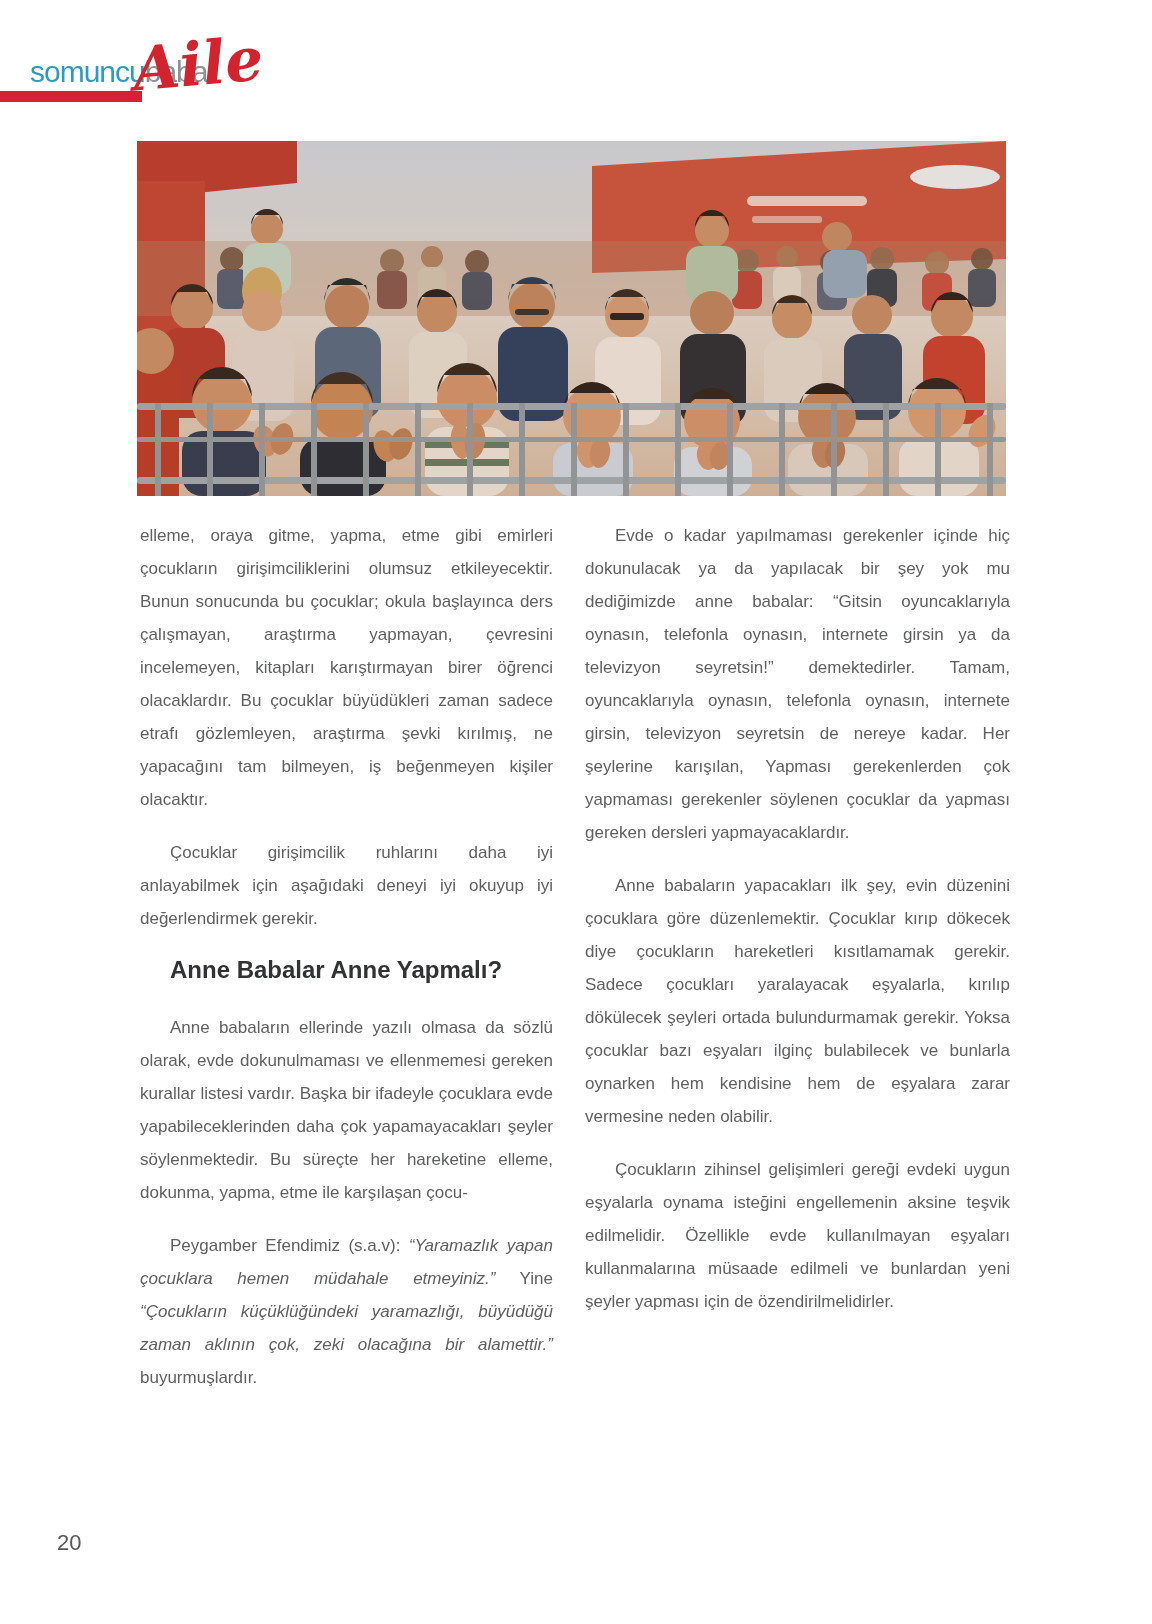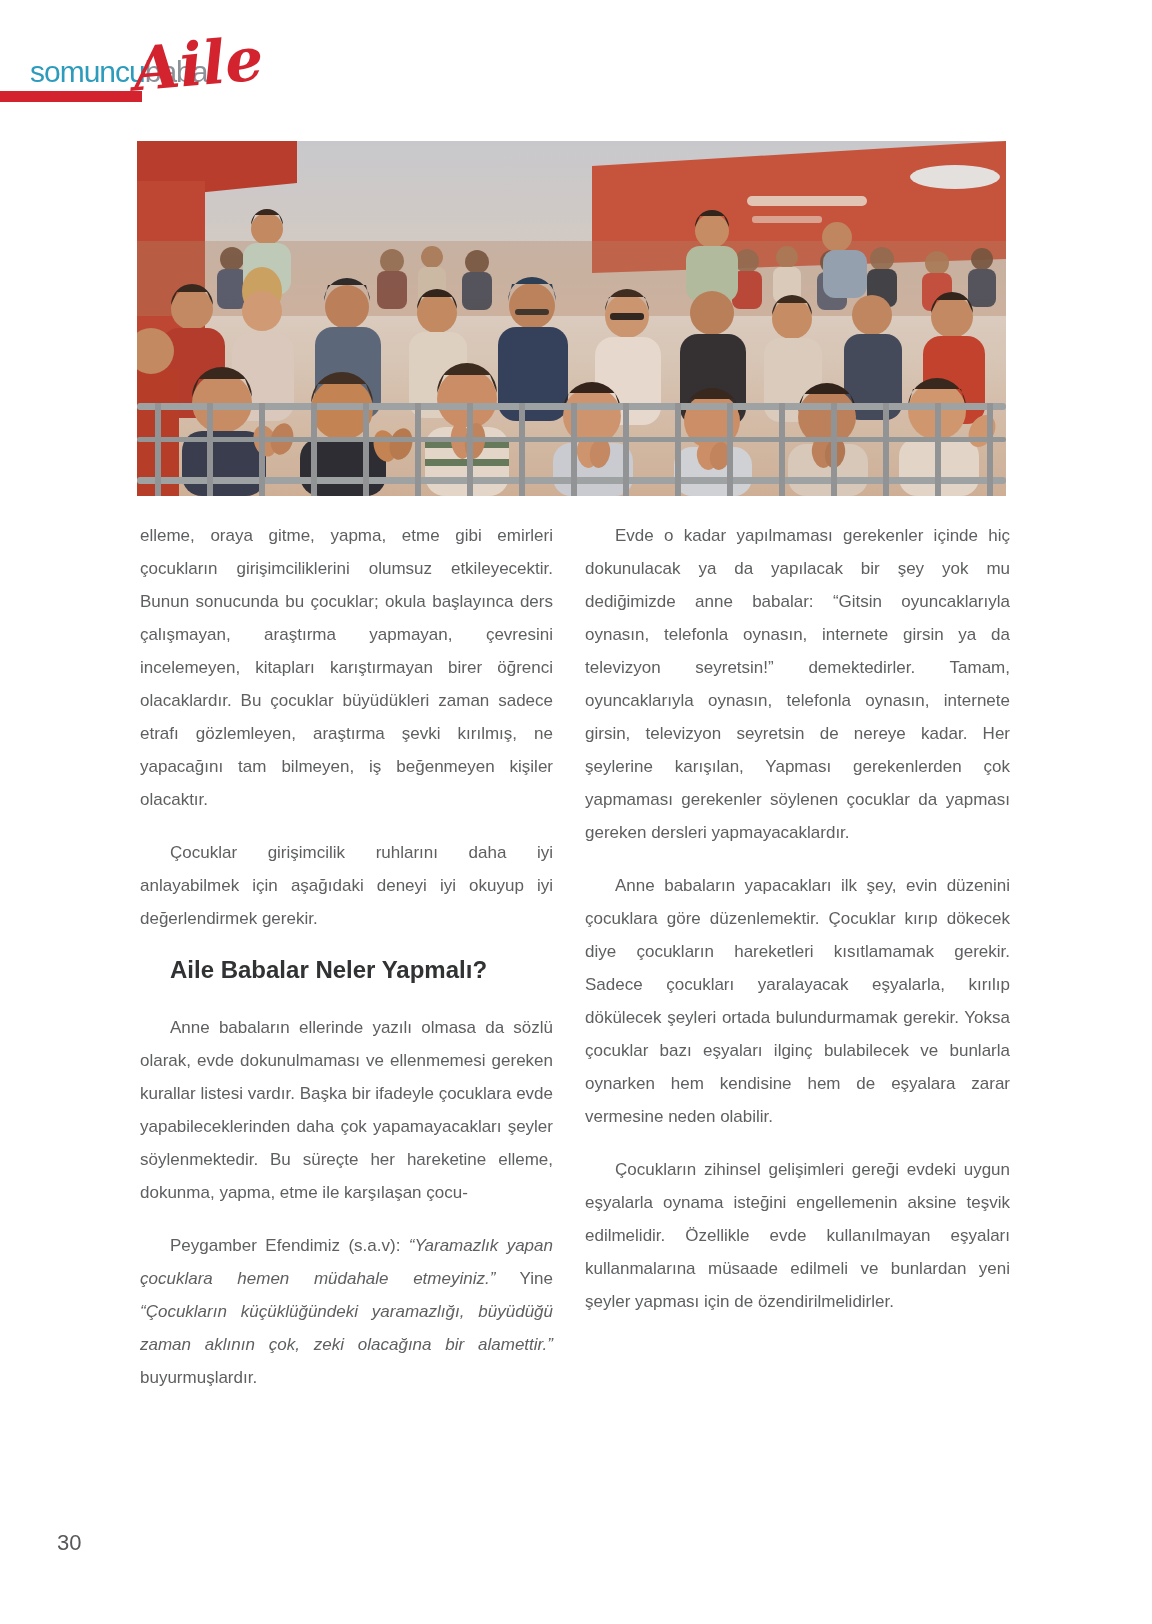--- a/index.html
+++ b/index.html
@@ -204,28 +204,28 @@
       </g>
 
       <rect width="869" height="355" fill="#e0803f" opacity="0.08"></rect>
     </svg>
   </figure>
 
   <main>
     <div class="col col-left">
         <p class="body-par noindent"><span>elleme, oraya gitme, yapma, etme gibi emirleri çocukların girişimciliklerini olumsuz etkileyecektir. Bunun sonucunda bu çocuklar; okula başlayınca ders çalışmayan, araştırma yapmayan, çevresini incelemeyen, kitapları karıştırmayan birer öğrenci olacaklardır. Bu çocuklar büyüdükleri zaman sadece etrafı gözlemleyen, araştırma şevki kırılmış, ne yapacağını tam bilmeyen, iş beğenmeyen kişiler olacaktır.</span></p>
         <p class="body-par"><span>Çocuklar girişimcilik ruhlarını daha iyi anlayabilmek için aşağıdaki deneyi iyi okuyup iyi değerlendirmek gerekir.</span></p>
-        <h3 class="col-heading">Aile Babalar Neler Yapmalı?</h3>
+        <h3 class="col-heading">Anne Babalar Anne Yapmalı?</h3>
         <p class="body-par"><span>Anne babaların ellerinde yazılı olmasa da sözlü olarak, evde dokunulmaması ve ellenmemesi gereken kurallar listesi vardır. Başka bir ifadeyle çocuklara evde yapabileceklerinden daha çok yapamayacakları şeyler söylenmektedir. Bu süreçte her hareketine elleme, dokunma, yapma, etme ile karşılaşan çocu-</span></p>
         <p class="body-par"><span>Peygamber Efendimiz (s.a.v): </span><span class="ital">“Yaramazlık yapan çocuklara hemen müdahale etmeyiniz.”</span><span> Yine </span><span class="ital">“Çocukların küçüklüğündeki yaramazlığı, büyüdüğü zaman aklının çok, zeki olacağına bir alamettir.”</span><span> buyurmuşlardır.</span></p>
       </div>
     <div class="col col-right">
         <p class="body-par"><span>Evde o kadar yapılmaması gerekenler içinde hiç dokunulacak ya da yapılacak bir şey yok mu dediğimizde anne babalar: “Gitsin oyuncaklarıyla oynasın, telefonla oynasın, internete girsin ya da televizyon seyretsin!” demektedirler. Tamam, oyuncaklarıyla oynasın, telefonla oynasın, internete girsin, televizyon seyretsin de nereye kadar. Her şeylerine karışılan, Yapması gerekenlerden çok yapmaması gerekenler söylenen çocuklar da yapması gereken dersleri yapmayacaklardır.</span></p>
         <p class="body-par"><span>Anne babaların yapacakları ilk şey, evin düzenini çocuklara göre düzenlemektir. Çocuklar kırıp dökecek diye çocukların hareketleri kısıtlamamak gerekir. Sadece çocukları yaralayacak eşyalarla, kırılıp dökülecek şeyleri ortada bulundurmamak gerekir. Yoksa çocuklar bazı eşyaları ilginç bulabilecek ve bunlarla oynarken hem kendisine hem de eşyalara zarar vermesine neden olabilir.</span></p>
         <p class="body-par"><span>Çocukların zihinsel gelişimleri gereği evdeki uygun eşyalarla oynama isteğini engellemenin aksine teşvik edilmelidir. Özellikle evde kullanılmayan eşyaları kullanmalarına müsaade edilmeli ve bunlardan yeni şeyler yapması için de özendirilmelidirler.</span></p>
       </div>
   </main>
 
   <footer>
-    <span class="page-num">30</span>
+    <span class="page-num">20</span>
   </footer>
 
 </div>
 
 </body></html>

